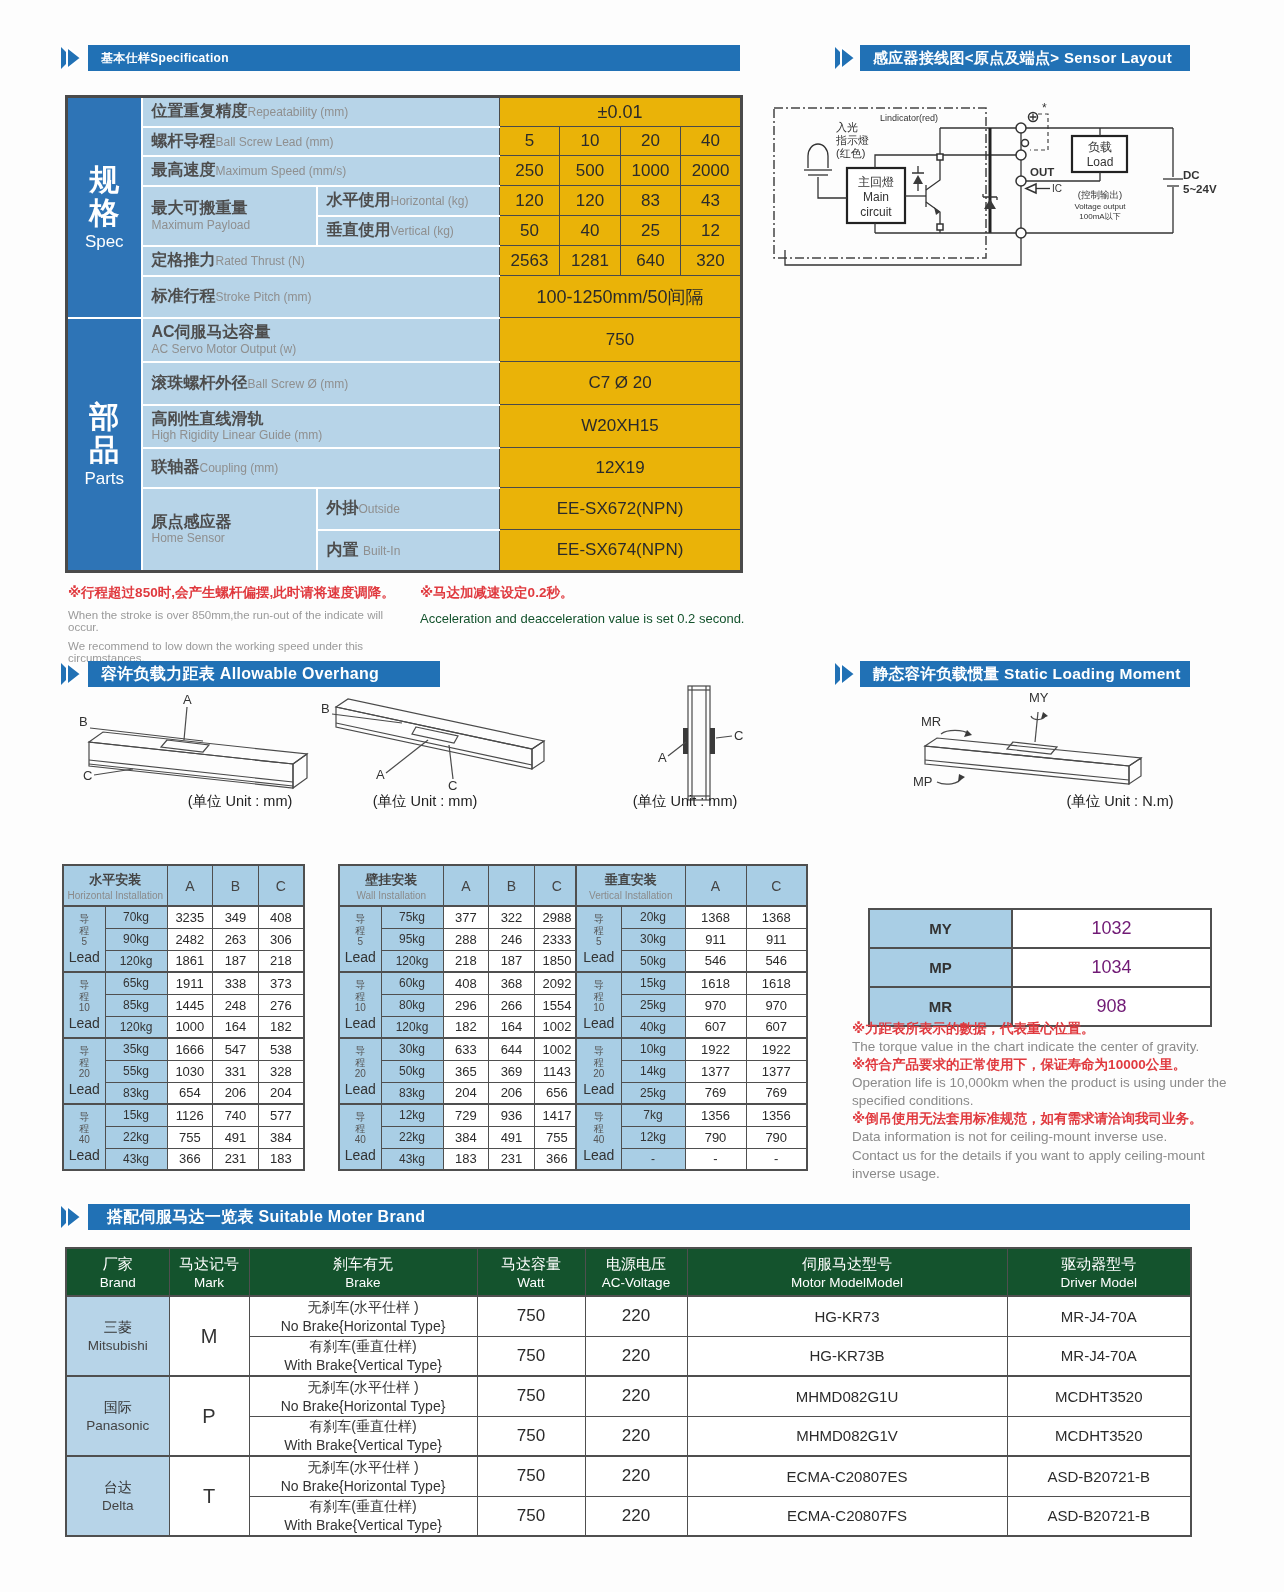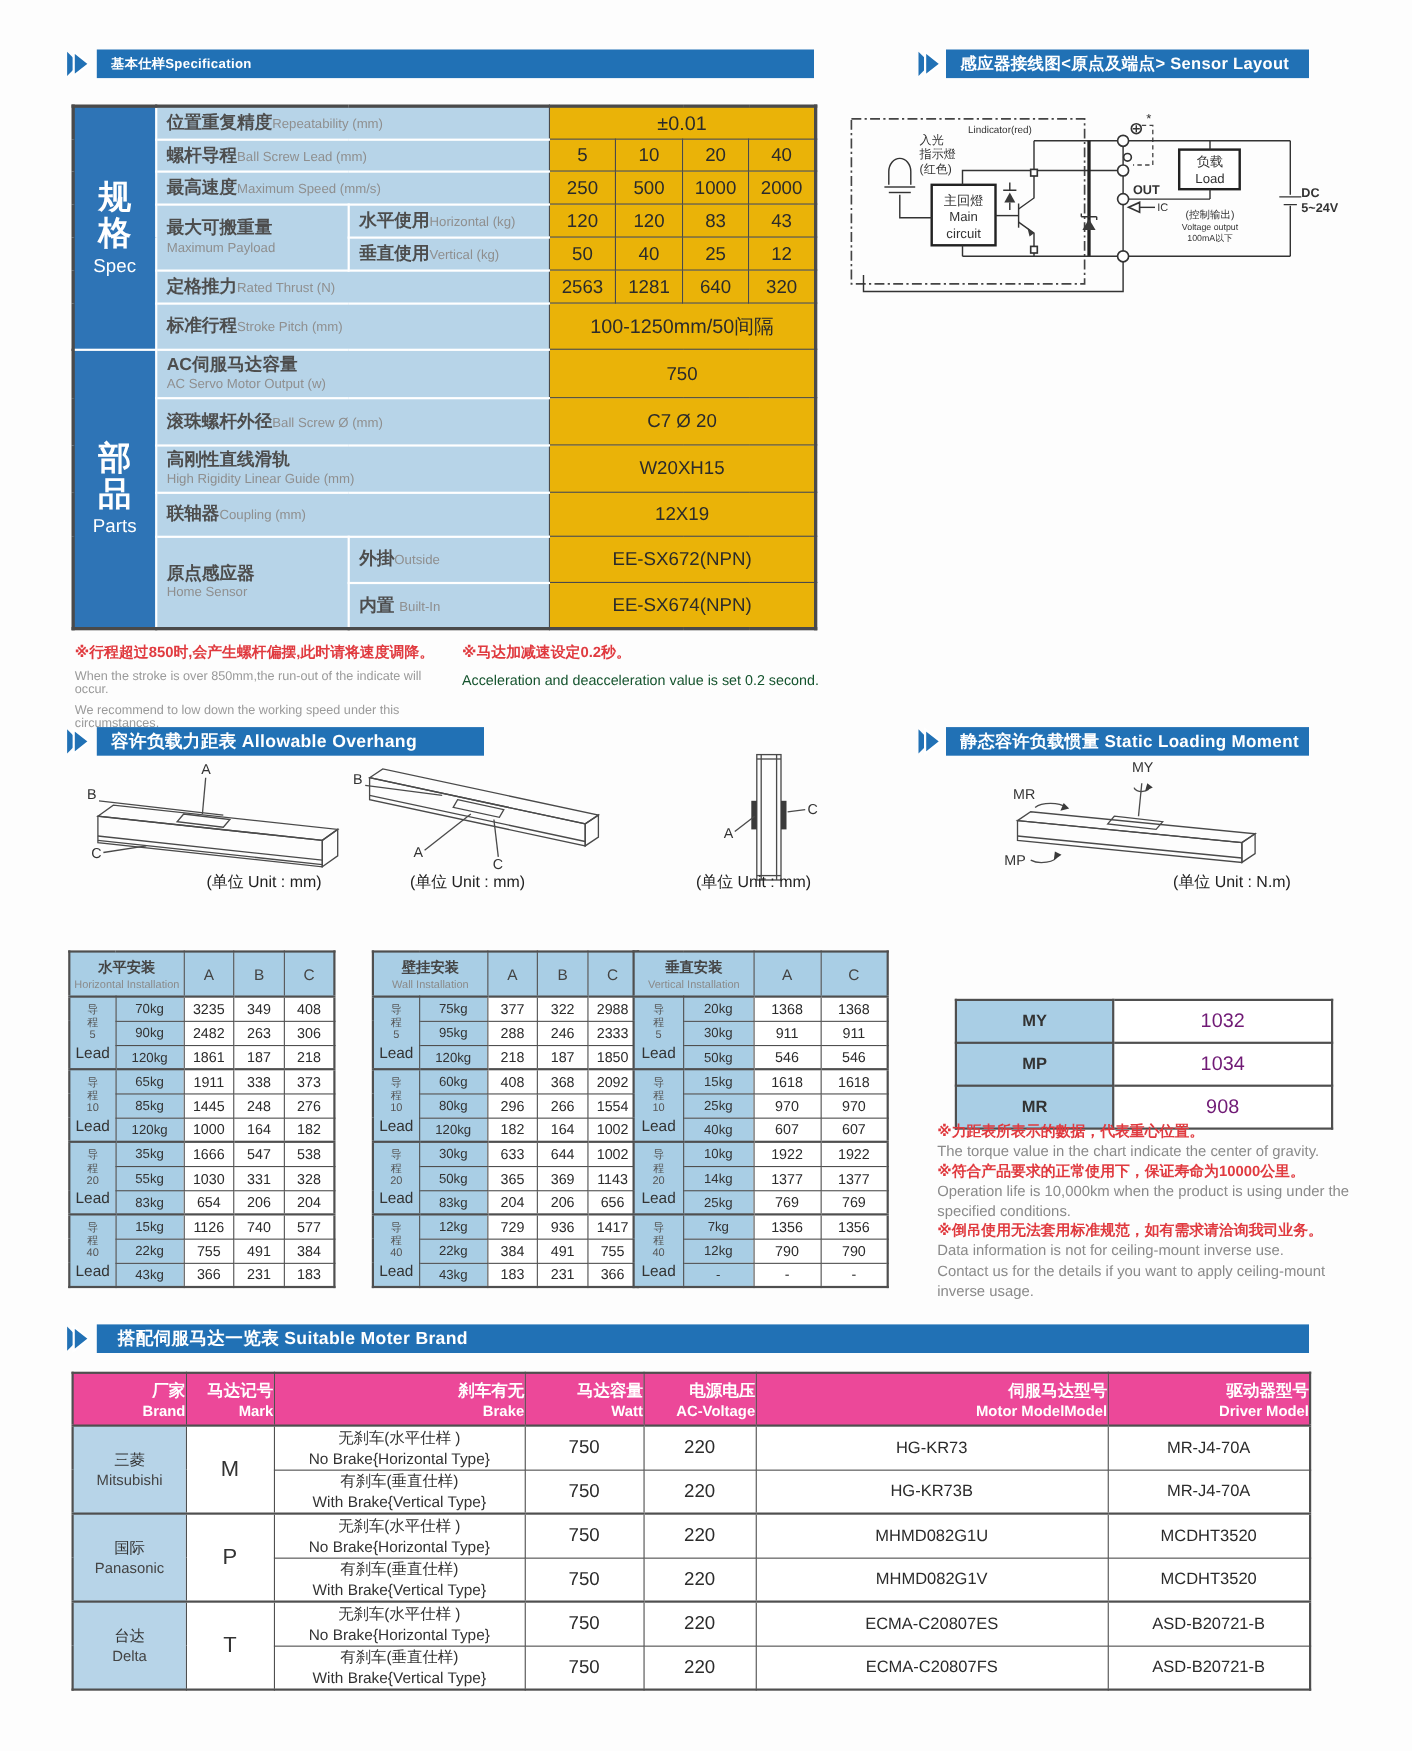--- a/index.html
+++ b/index.html
@@ -61,21 +61,21 @@
   table.moment-table{left:868px;top:908px;width:344px;border:2px solid #4f4f4f;}
   .moment-table td{border:2px solid #4f4f4f;height:35px;text-align:center;}
   .mlabel{background:#a9cee5;font-weight:bold;font-size:15px;color:#333;width:139px;}
   .mval{background:#fff;font-size:18px;color:#701a75;}
   .m-notes{position:absolute;left:852px;top:1020px;width:398px;font-size:13.5px;line-height:1.34;}
   .m-red{color:#e03a3f;font-weight:bold;}
   .m-gray{color:#8a8a8a;}
   
   table.motor{left:65px;top:1247px;width:1125px;border:2px solid #4f4f4f;}
   .motor th,.motor td{border:1px solid #4f4f4f;padding:0;text-align:center;vertical-align:middle;}
-  .motor thead th{background:#ec4899;color:#fff;height:46px;font-weight:bold;text-align:right;}
+  .motor thead th{background:#14532d;color:#fff;height:46px;font-weight:normal;}
   .mh-cn{font-size:15px;}
   .mh-en{font-size:13.5px;margin-top:1px;}
   .motor tbody tr{height:40px;}
   .brand-cell{background:#b7d4e8;}
   .brand-cn{font-size:14px;color:#333;}
   .brand-en{font-size:13.5px;color:#444;margin-top:1px;}
   .mark-cell{background:#fff;font-size:20px;color:#333;}
   .brake-cell{background:#fff;}
   .brake-cn{font-size:14px;color:#333;}
   .brake-en{font-size:14px;color:#333;margin-top:1px;}

